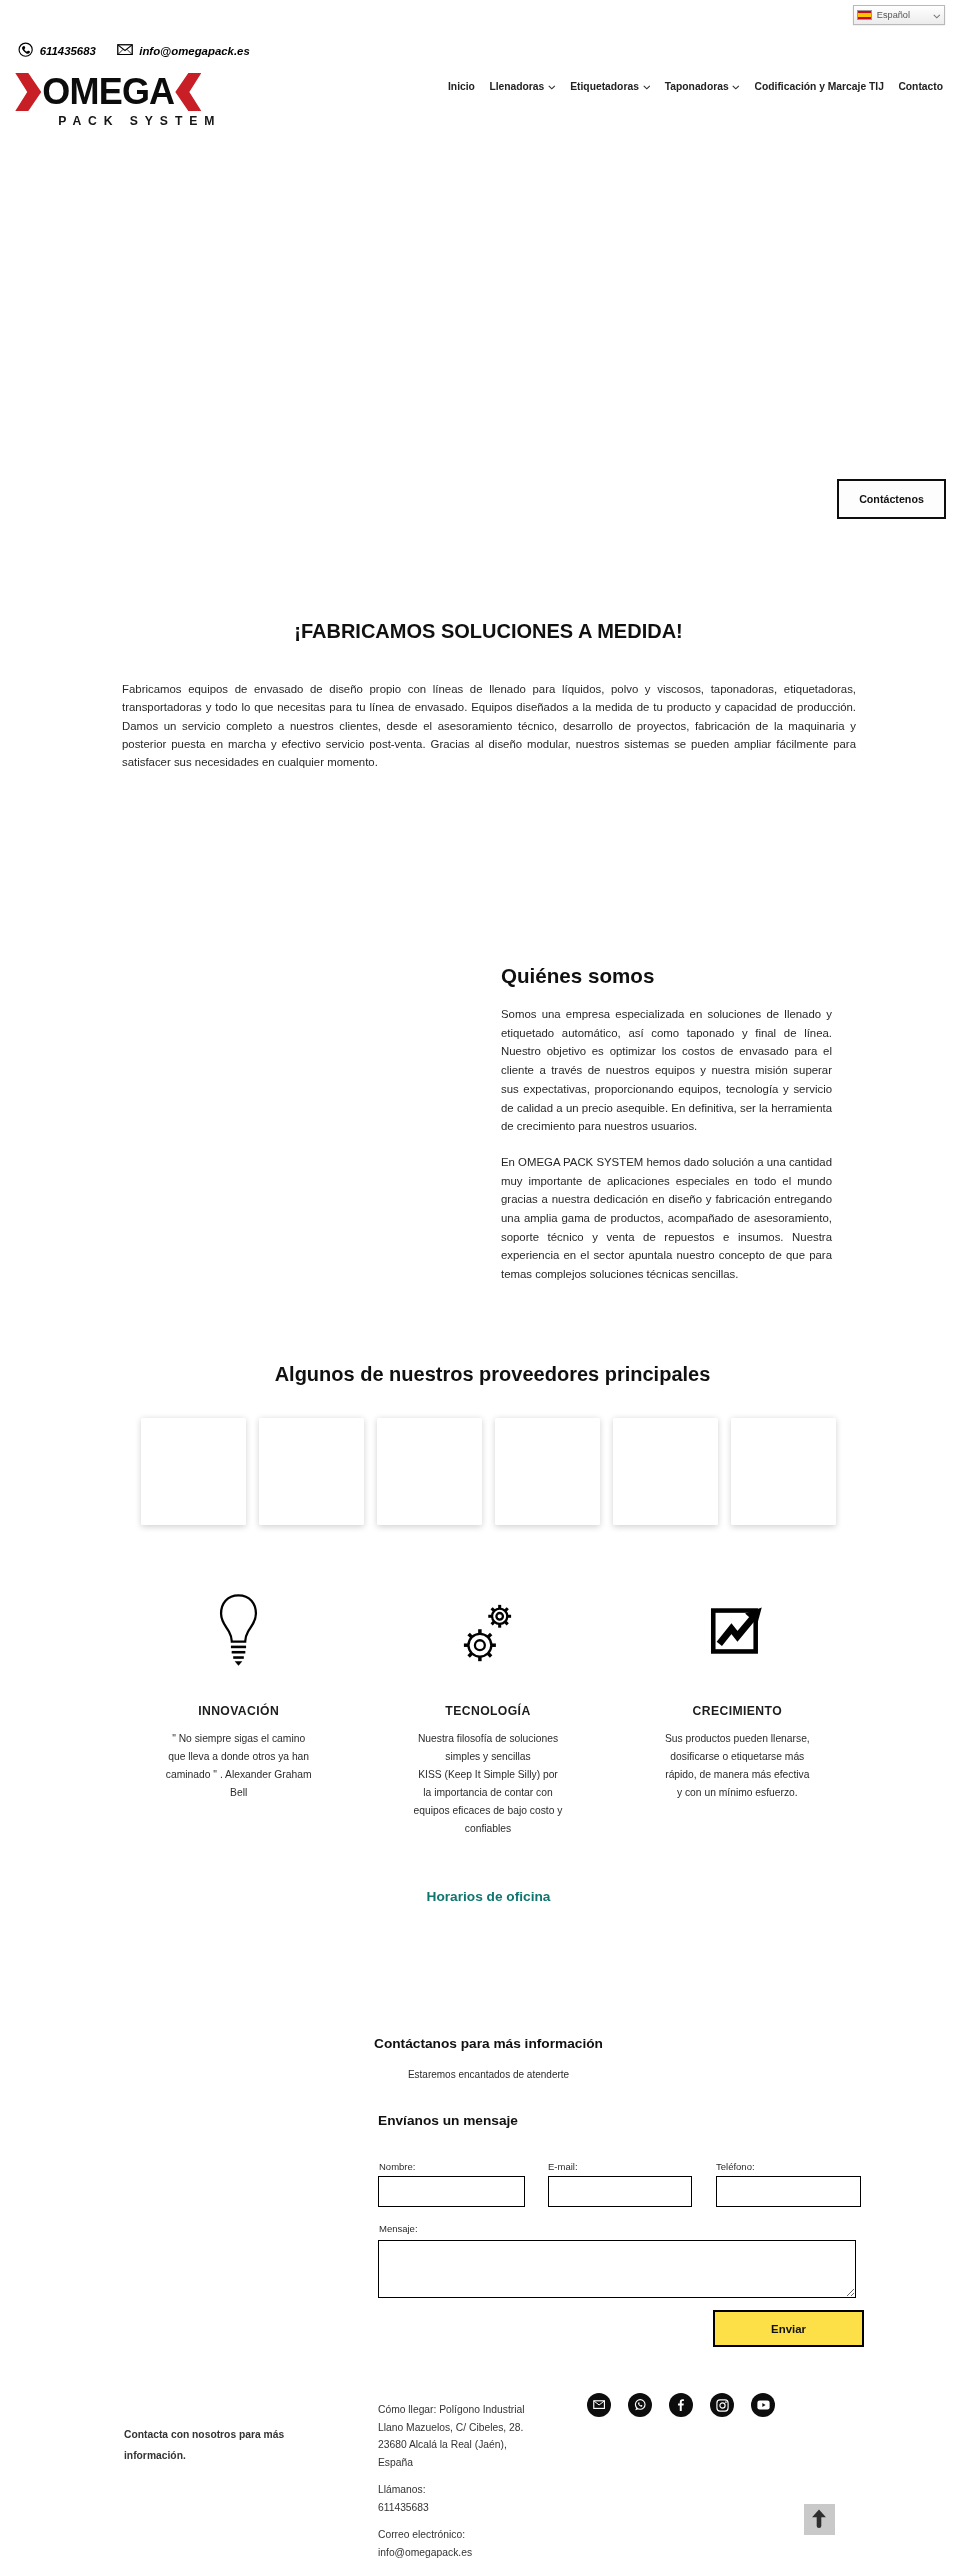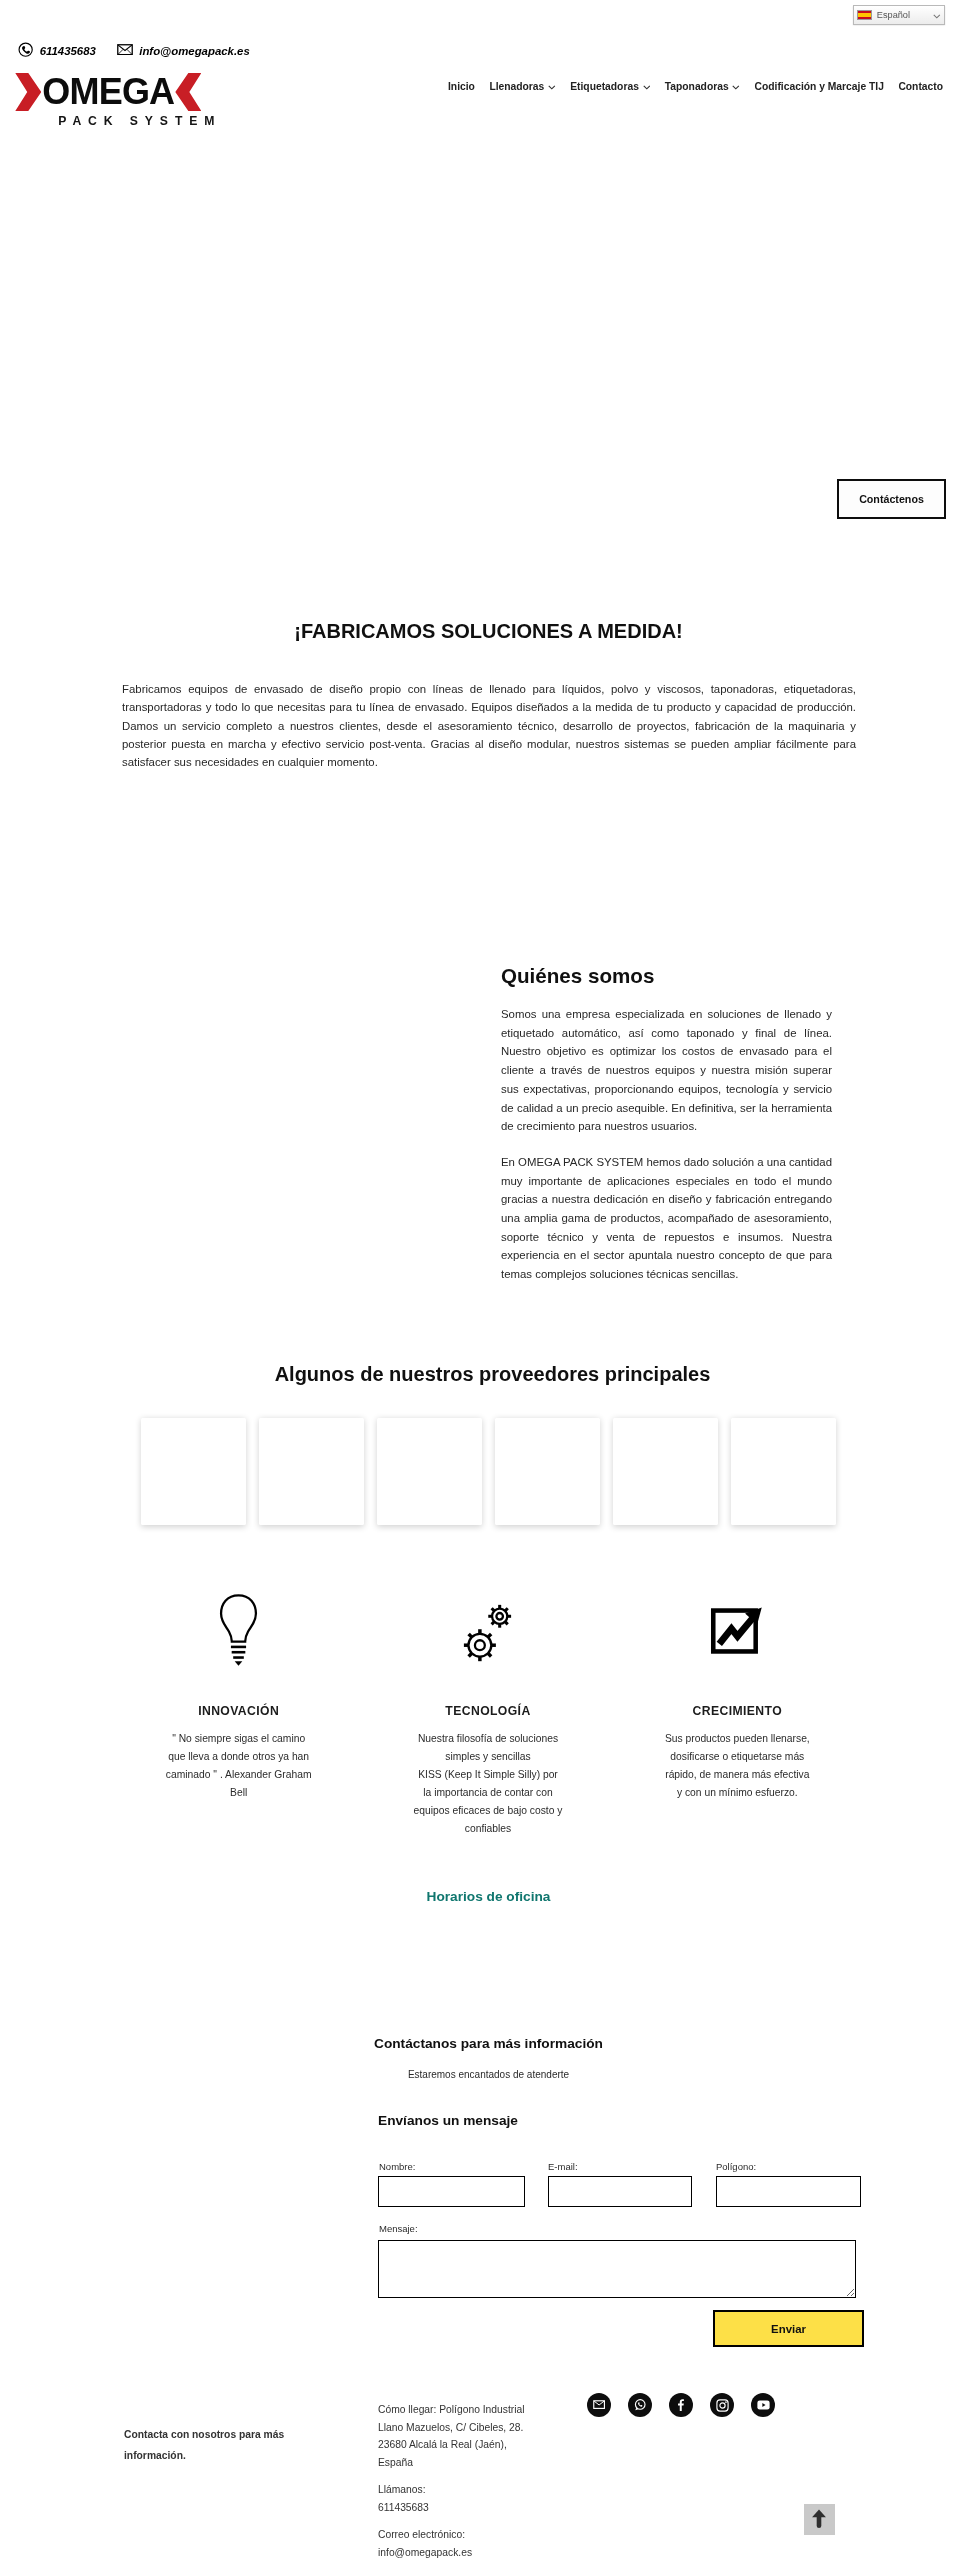--- a/index.html
+++ b/index.html
@@ -280,21 +280,21 @@
 
   <h3 class="hours-title">Horarios de oficina</h3>
 
   <h3 class="contact-title">Contáctanos para más información</h3>
   <div class="contact-sub">Estaremos encantados de atenderte</div>
 
   <h4 class="form-title">Envíanos un mensaje</h4>
 
   <label class="form-label lbl-name">Nombre:</label>
   <label class="form-label lbl-email">E-mail:</label>
-  <label class="form-label lbl-phone">Polígono:</label>
+  <label class="form-label lbl-phone">Teléfono:</label>
 
   <input class="form-input in-name" type="text" style="">
   <input class="form-input in-email" type="text" style="">
   <input class="form-input in-phone" type="text" style="">
 
   <label class="lbl-msg">Mensaje:</label>
   <textarea class="form-textarea" style=""></textarea>
 
   <button class="submit-btn">Enviar</button>
 

